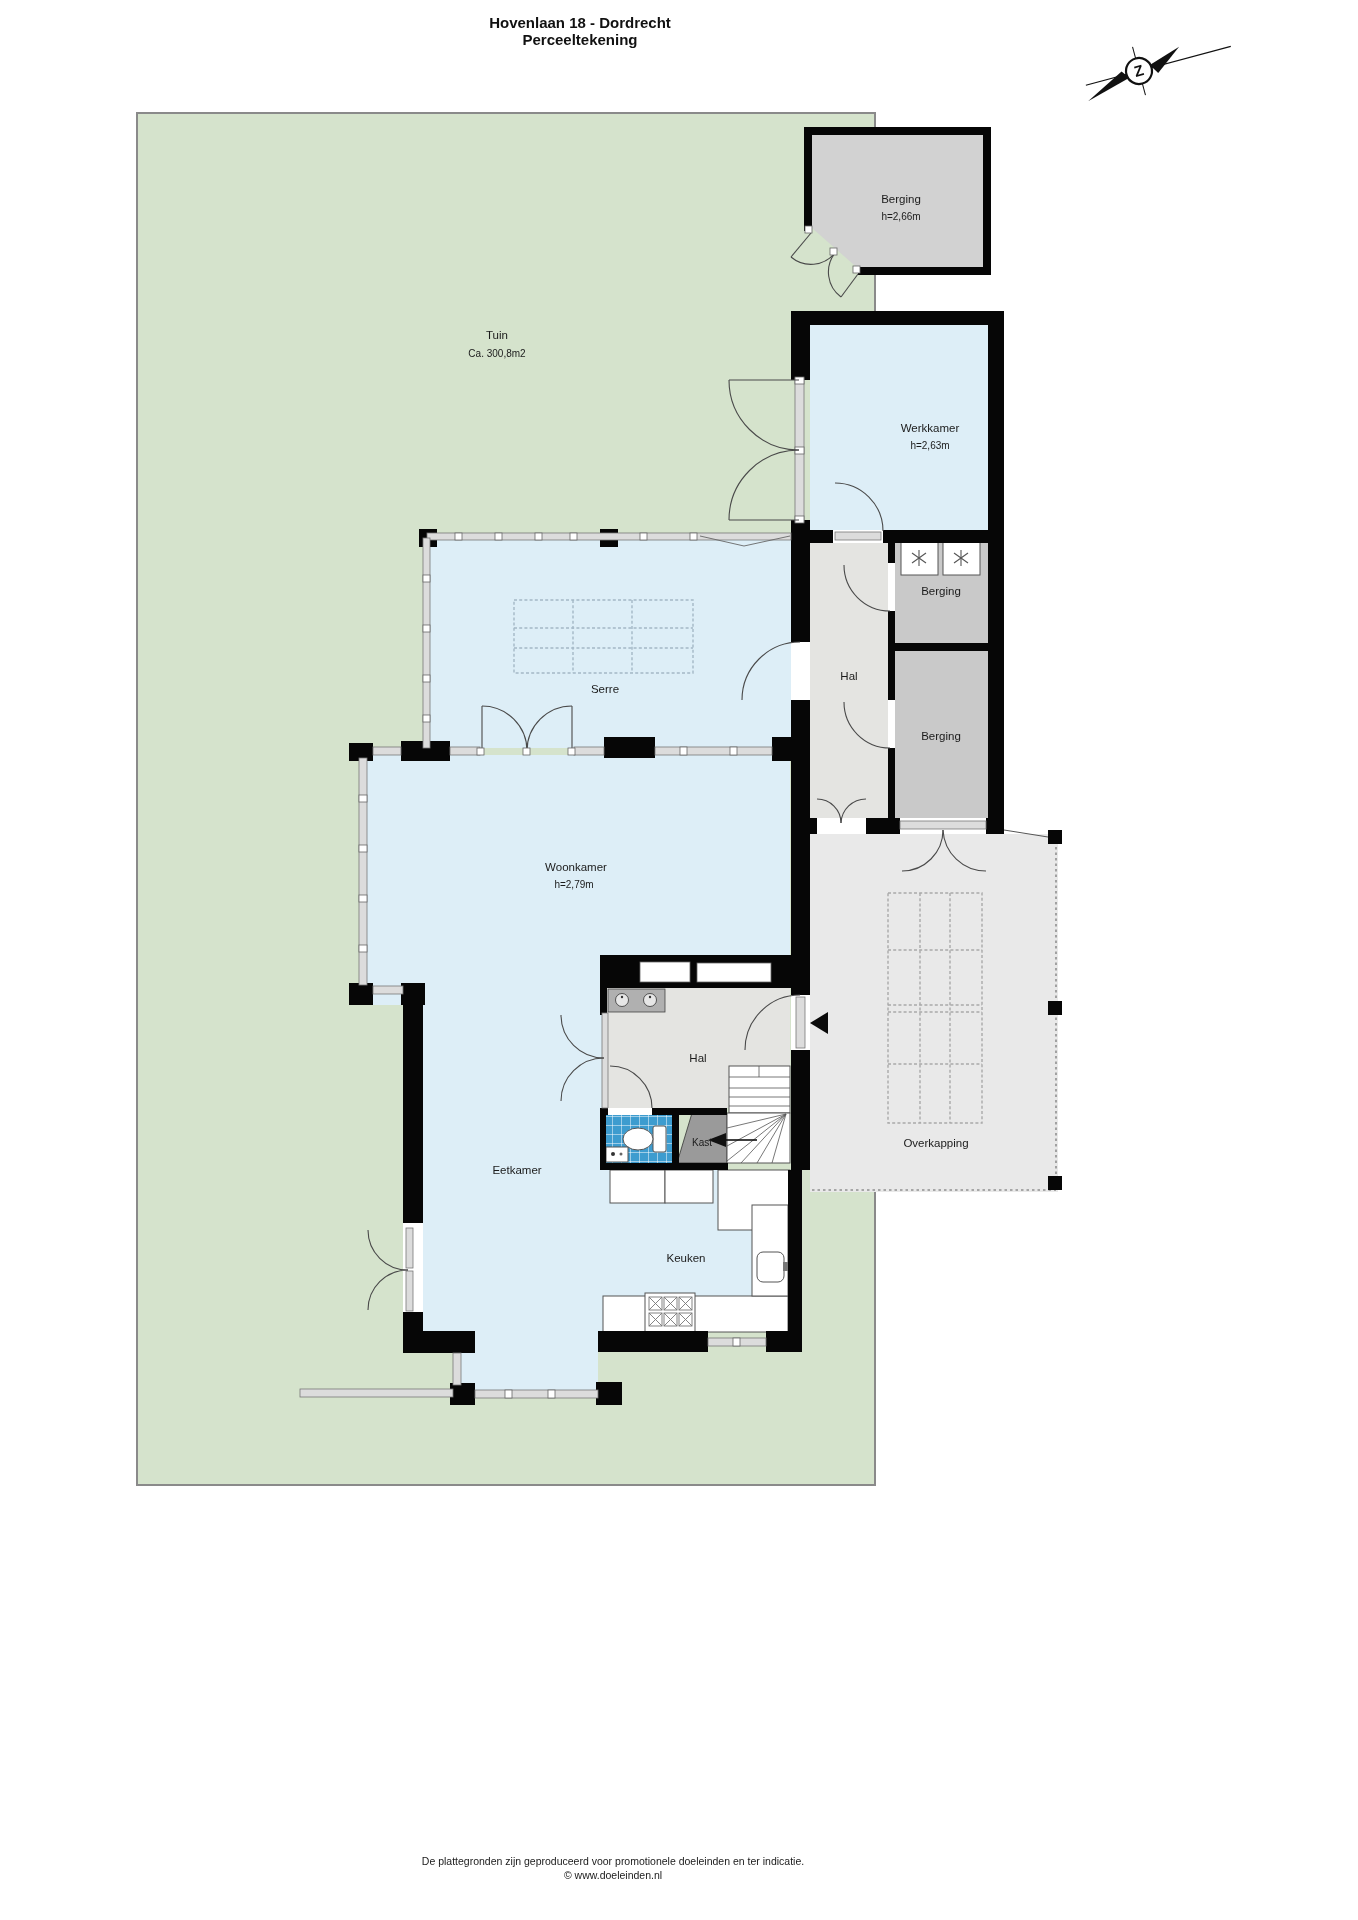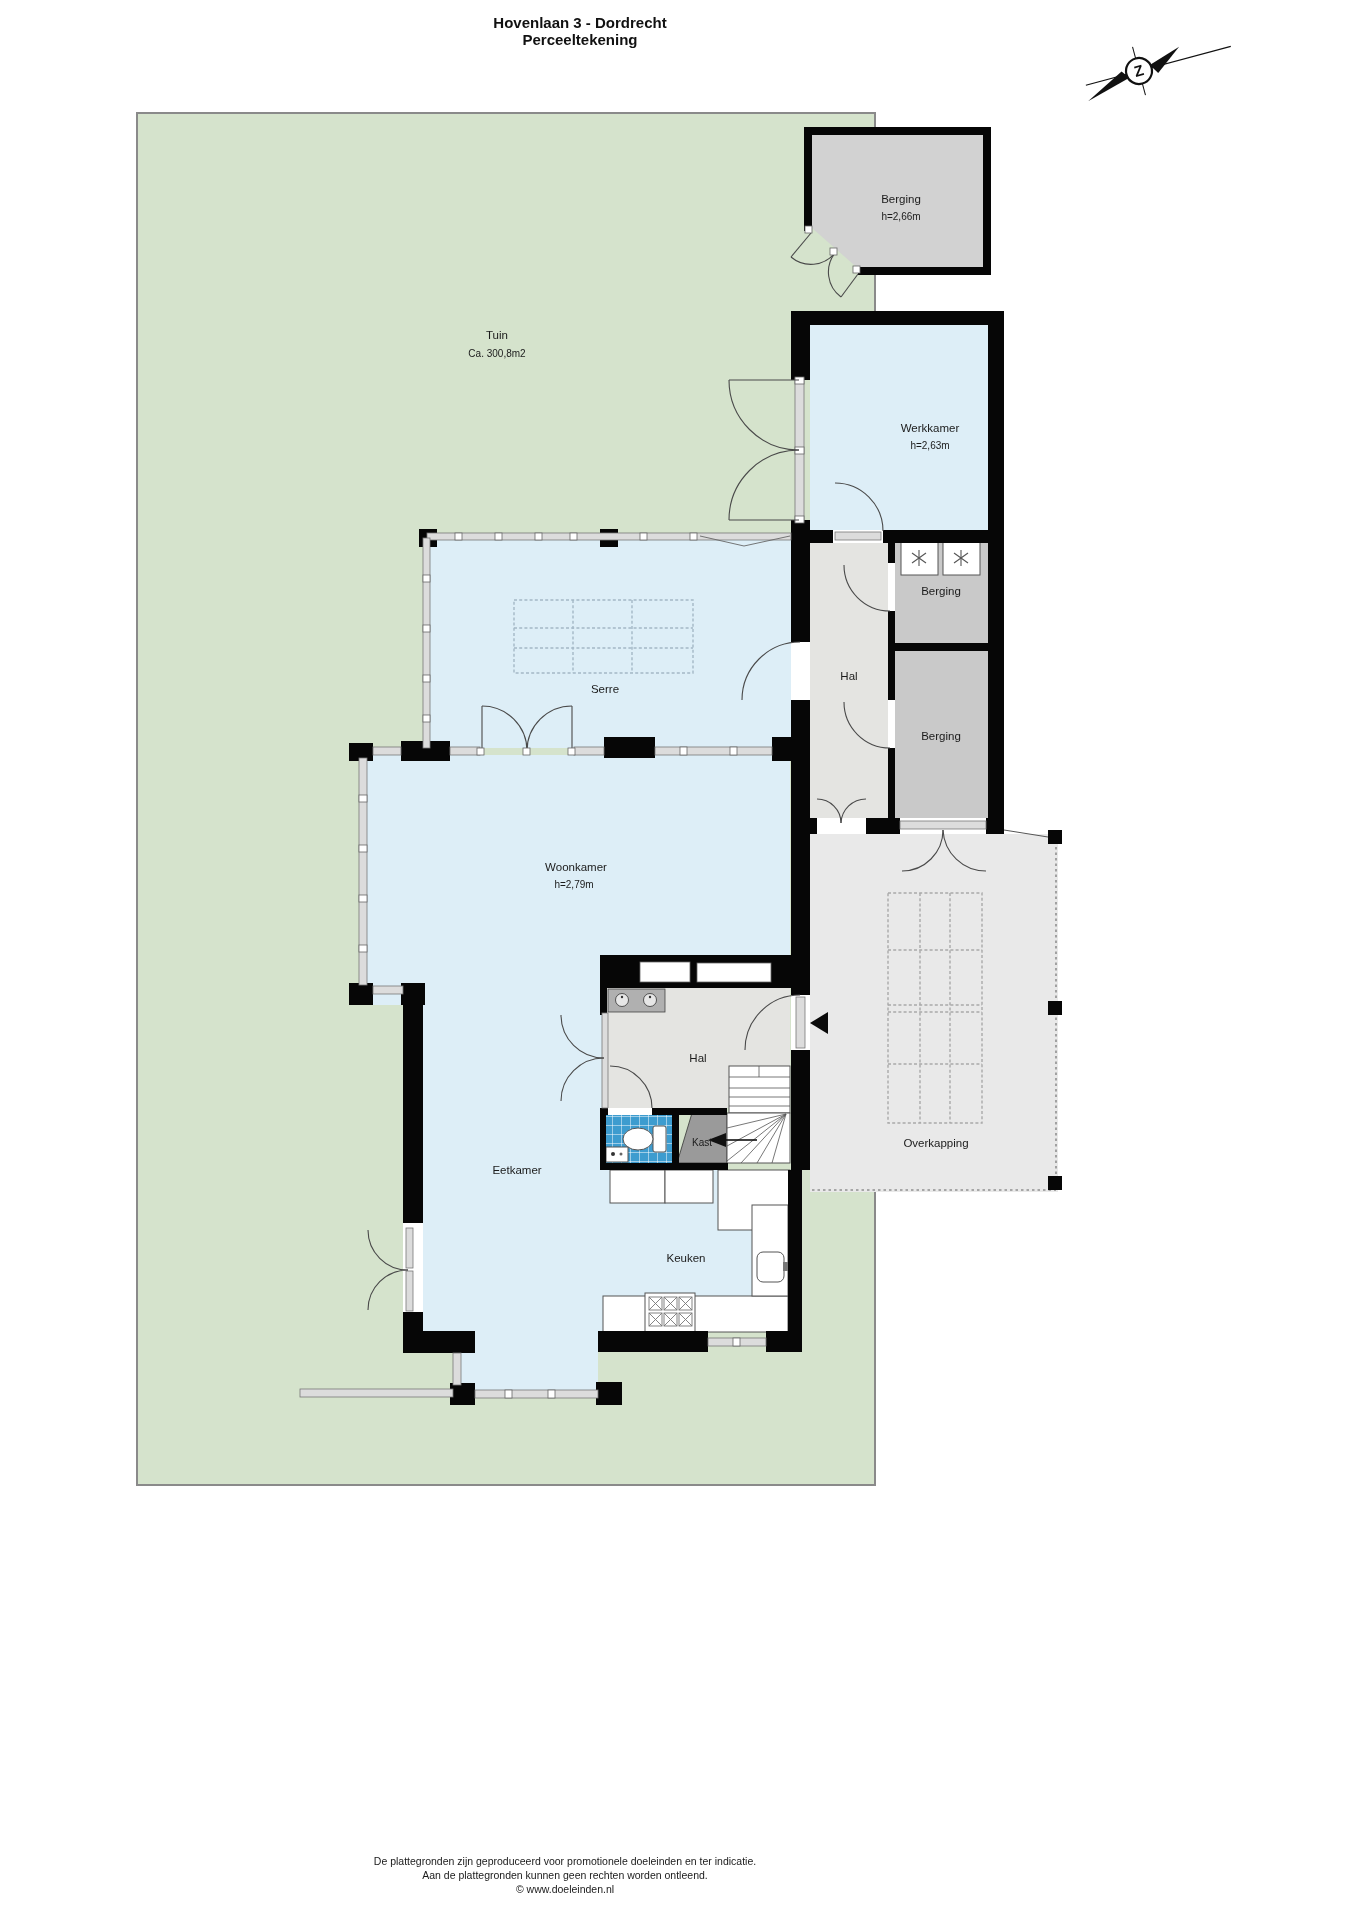--- a/index.html
+++ b/index.html
@@ -2,21 +2,21 @@
 <html><head>
 <meta charset="utf-8">
 <style>
   html,body{margin:0;padding:0;background:#ffffff;}
   .page{position:relative;width:1358px;height:1920px;background:#ffffff;
         font-family:"Liberation Sans",sans-serif;overflow:hidden;}
   .titleblock{position:absolute;top:14px;left:0;width:1160px;text-align:center;color:#111;}
   .titleblock .t1{font-size:15px;font-weight:bold;line-height:18px;}
   .titleblock .t2{font-size:15px;font-weight:bold;line-height:16px;}
   .footer{position:absolute;top:1854px;left:0;width:1130px;text-align:center;
-          font-size:10.5px;line-height:14px;color:#1a1a1a;}
+          font-size:10.5px;line-height:14px;color:#1a1a1a;padding-left:48px;}
   svg{position:absolute;top:0;left:0;display:block;}
   .garden{fill:#d5e3cc;stroke:#8a8a8a;stroke-width:2;}
   .w{fill:#060606;}
   .g{fill:#dcdcdc;stroke:#787878;stroke-width:0.8;}
   .j{fill:#ffffff;stroke:#666;stroke-width:0.8;}
   .gap{fill:#ffffff;}
   .arc{fill:none;stroke:#4a4a4a;stroke-width:1.1;}
   .leaf{stroke:#4a4a4a;stroke-width:1.1;}
   .furn{fill:#ffffff;stroke:#555;stroke-width:1;}
   .fl{stroke:#555;stroke-width:0.8;}
@@ -25,21 +25,21 @@
   .dot{fill:none;stroke:#909090;stroke-width:1.6;stroke-dasharray:2.5 3;}
   .lbl{font-family:"Liberation Sans",sans-serif;font-size:11.5px;fill:#1b1b1b;text-anchor:middle;}
   .sub{font-family:"Liberation Sans",sans-serif;font-size:10px;fill:#1b1b1b;text-anchor:middle;}
 </style>
 </head>
 <body>
 
 <div class="page">
 
   <div class="titleblock">
-    <div class="t1">Hovenlaan 3 - Dordrecht</div>
+    <div class="t1">Hovenlaan 18 - Dordrecht</div>
     <div class="t2">Perceeltekening</div>
   </div>
 
   <svg width="1358" height="1920" viewBox="0 0 1358 1920">
     <defs>
       <pattern id="tile" width="9" height="9" patternUnits="userSpaceOnUse">
         <rect width="9" height="9" fill="#3d9ccf"></rect>
         <path d="M9 0H0V9" fill="none" stroke="#ffffff" stroke-width="1"></path>
       </pattern>
     </defs>
@@ -340,17 +340,16 @@
       <line x1="0" y1="-25" x2="0" y2="25" stroke="#111" stroke-width="1"></line>
       <polygon points="-57,16 -11,4 -17,-4" fill="#111"></polygon>
       <polygon points="12,-3 45,-13 18,7" fill="#111"></polygon>
       <circle r="13" fill="#ffffff" stroke="#111" stroke-width="2.2"></circle>
       <text x="0" y="5" text-anchor="middle" font-size="15" font-weight="bold" font-family="Liberation Sans, sans-serif" fill="#111">Z</text>
     </g>
   </svg>
 
   <div class="footer">
     <div>De plattegronden zijn geproduceerd voor promotionele doeleinden en ter indicatie.</div>
-    <div>Aan de plattegronden kunnen geen rechten worden ontleend.</div>
     <div>© www.doeleinden.nl</div>
   </div>
 
 </div>
 
 </body></html>

